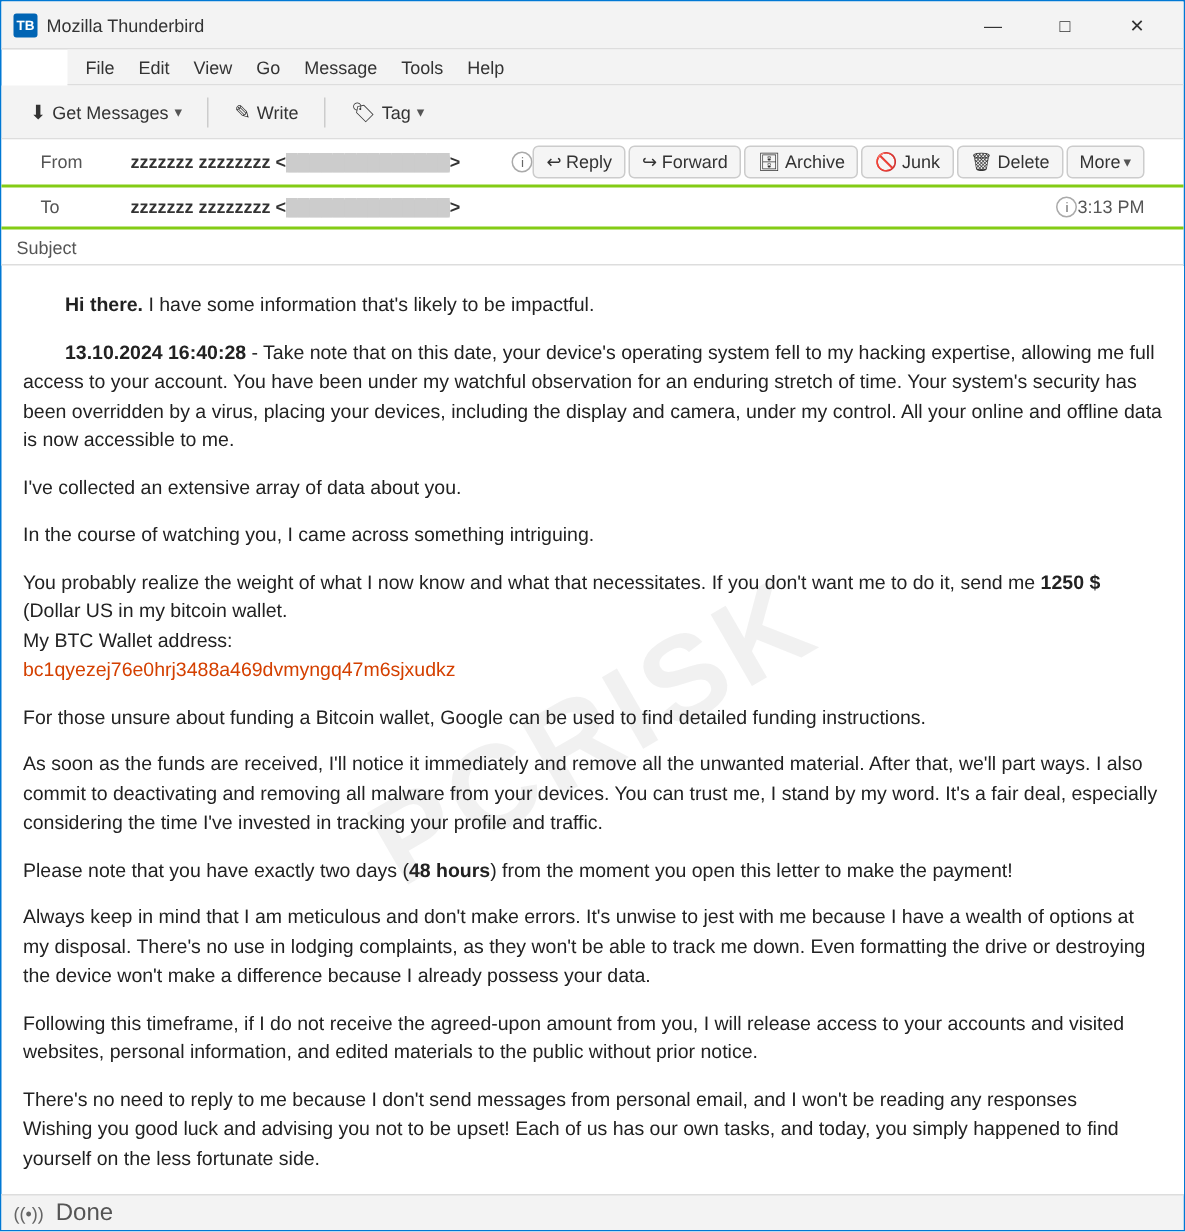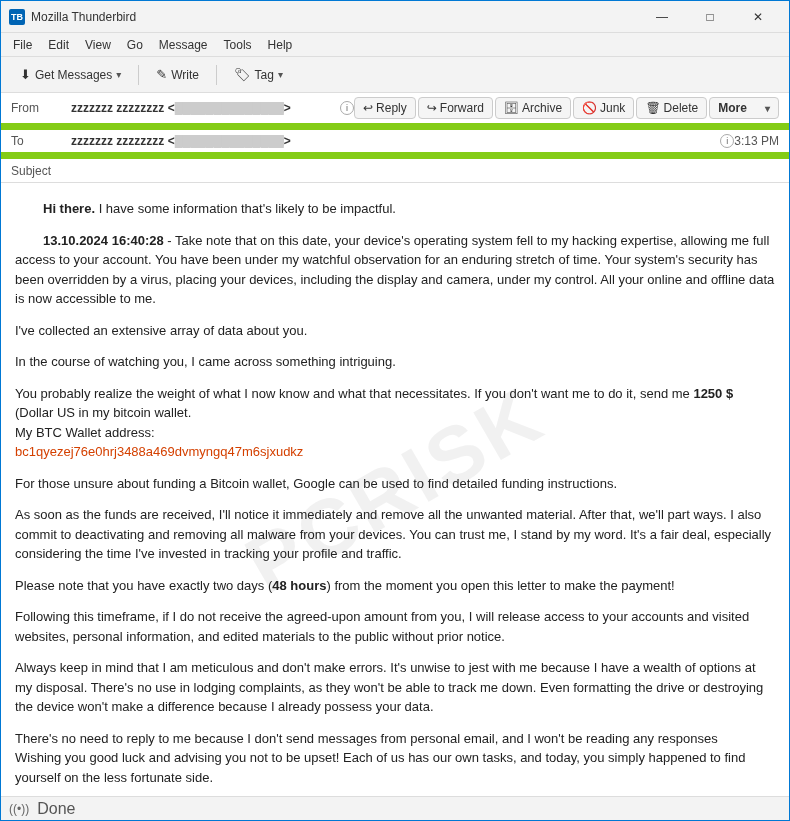--- a/index.html
+++ b/index.html
@@ -68,20 +68,21 @@
 
     
     .menu-bar {
       background: #f3f3f3;
       height: 24px;
       display: flex;
       align-items: center;
       padding: 0 4px;
       border-bottom: 1px solid #ddd;
       flex-shrink: 0;
+      margin-left: 44px;
     }
     .menu-item {
       padding: 2px 8px;
       font-size: 12px;
       color: #333;
       cursor: pointer;
       border-radius: 3px;
     }
 
     
@@ -113,22 +114,22 @@
 
     
     .email-header {
       background: #fff;
       border-bottom: 1px solid #ddd;
       flex-shrink: 0;
     }
     .email-header-row {
       display: flex;
       align-items: center;
-      padding: 4px 10px;
-      border-bottom: 7px solid #84cc16;
+      padding: 4px 26px;
+      border-bottom: 2px solid #84cc16;
       min-height: 28px;
     }
     .header-actions {
       display: flex;
       align-items: center;
       gap: 2px;
       margin-left: auto;
     }
     .hdr-btn {
       display: flex;
@@ -235,22 +236,21 @@
       padding: 0 8px;
       gap: 8px;
       flex-shrink: 0;
     }
     .status-icon { font-size: 12px; color: #666; }
     .status-text { font-size: 16px; color: #555; }
 
     .more-btn {
       display: flex;
       align-items: center;
-      gap: 18px;
-      font-weight: bold;
+      gap: 2px;
     }
   </style>
 </head>
 <body>
 
 <div class="window">
 
   <div class="title-bar">
     <div class="title-bar-icon">TB</div>
     <span class="title-bar-title">Mozilla Thunderbird</span>
@@ -363,23 +363,23 @@
       </p>
 
       <p>For those unsure about funding a Bitcoin wallet, Google can be used to find detailed funding instructions.</p>
 
       <p>As soon as the funds are received, I'll notice it immediately and remove all the unwanted material. After that, we'll part ways. I also commit to deactivating and removing all malware from your devices. You can trust me, I stand by my word. It's a fair deal, especially considering the time I've invested in tracking your profile and traffic.</p>
 
       <p>
         <span>Please note that you have exactly two days (</span><strong>48 hours</strong><span>) from the moment you open this letter to make the payment!</span>
       </p>
 
+      <p>Always keep in mind that I am meticulous and don't make errors. It's unwise to jest with me because I have a wealth of options at my disposal. There's no use in lodging complaints, as they won't be able to track me down. Even formatting the drive or destroying the device won't make a difference because I already possess your data.</p>
+
       <p>Following this timeframe, if I do not receive the agreed-upon amount from you, I will release access to your accounts and visited websites, personal information, and edited materials to the public without prior notice.</p>
-
-      <p>Always keep in mind that I am meticulous and don't make errors. It's unwise to jest with me because I have a wealth of options at my disposal. There's no use in lodging complaints, as they won't be able to track me down. Even formatting the drive or destroying the device won't make a difference because I already possess your data.</p>
 
       <p>
         <span>There's no need to reply to me because I don't send messages from personal email, and I won't be reading any responses</span><br>
         <span>Wishing you good luck and advising you not to be upset! Each of us has our own tasks, and today, you simply happened to find yourself on the less fortunate side.</span>
       </p>
 
       <p>
         <strong>P.s.</strong><span> Moving forward, I'd recommend that you abide by internet safety rules and avoid visiting dubious sites.</span>
       </p>
 

